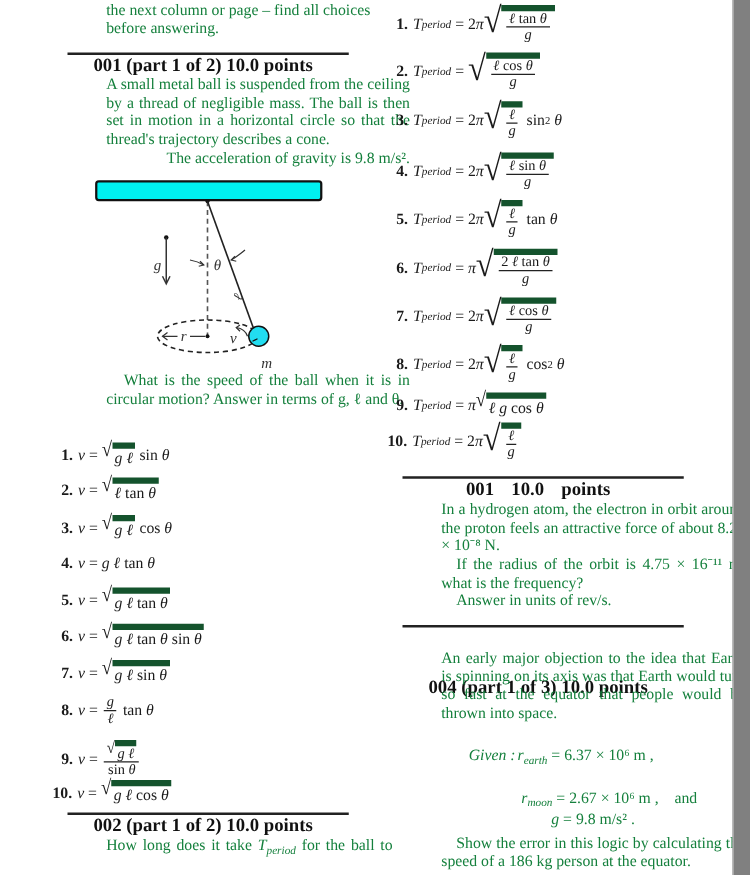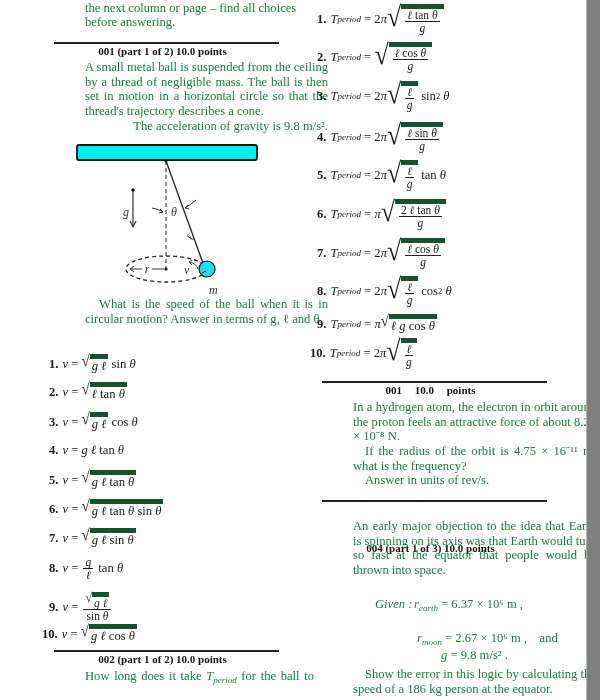--- a/index.html
+++ b/index.html
@@ -5,21 +5,21 @@
   html, body { margin:0; padding:0; }
   body {
     width:600px; height:700px; position:relative; overflow:hidden;
     background:#ffffff; color:#1a1a1a;
     font-family:"DejaVu Serif","Liberation Serif",serif;
   }
   .page { position:absolute; left:0; top:0; width:586px; height:700px; background:#fff; }
   .scrollbar { position:absolute; left:586px; top:0; width:14px; height:700px; background:#808080; border-left:1px solid #b5b5b5; box-sizing:border-box; }
   .txt { position:absolute; font-family:Liberation Serif, serif; font-size:12.6px; line-height:14.6px; color:#15803d;margin-left:44px; }
   .just { text-align:justify; text-align-last:left; }
-  .hdr { position:absolute; font-family:"Liberation Serif","DejaVu Serif",serif; font-weight:bold; font-size:11px; text-align:center; color:#111; }
+  .hdr { position:absolute; font-family:"Liberation Serif","DejaVu Serif",serif; font-weight:bold; font-size:15px; text-align:center; color:#111; }
   .rule { position:absolute; height:2px; background:#222; }
   .choice { position:absolute; font-family:"Liberation Serif","DejaVu Serif",serif; font-size:12.6px; color:#1a1a1a; white-space:nowrap; display:flex; align-items:center; }
   .num { font-weight:bold; margin-right:4px; }
   .it { font-style:italic; }
   .sqrt { display:inline-flex; align-items:stretch; }
   .sqrt .rad { font-size:15px; line-height:1; transform:scaleY(1.1); margin-right:0; }
   .sqrt .body { border-top:5px solid #14532d; padding:0 2px; }
   .frac { display:inline-flex; flex-direction:column; align-items:center; vertical-align:middle; font-size:11.5px; line-height:12px; margin:0 2px; }
   .frac .n { border-bottom:1px solid #222; padding:0 2px; }
   .sub { font-size:9px; font-style:italic; vertical-align:-3px; }

